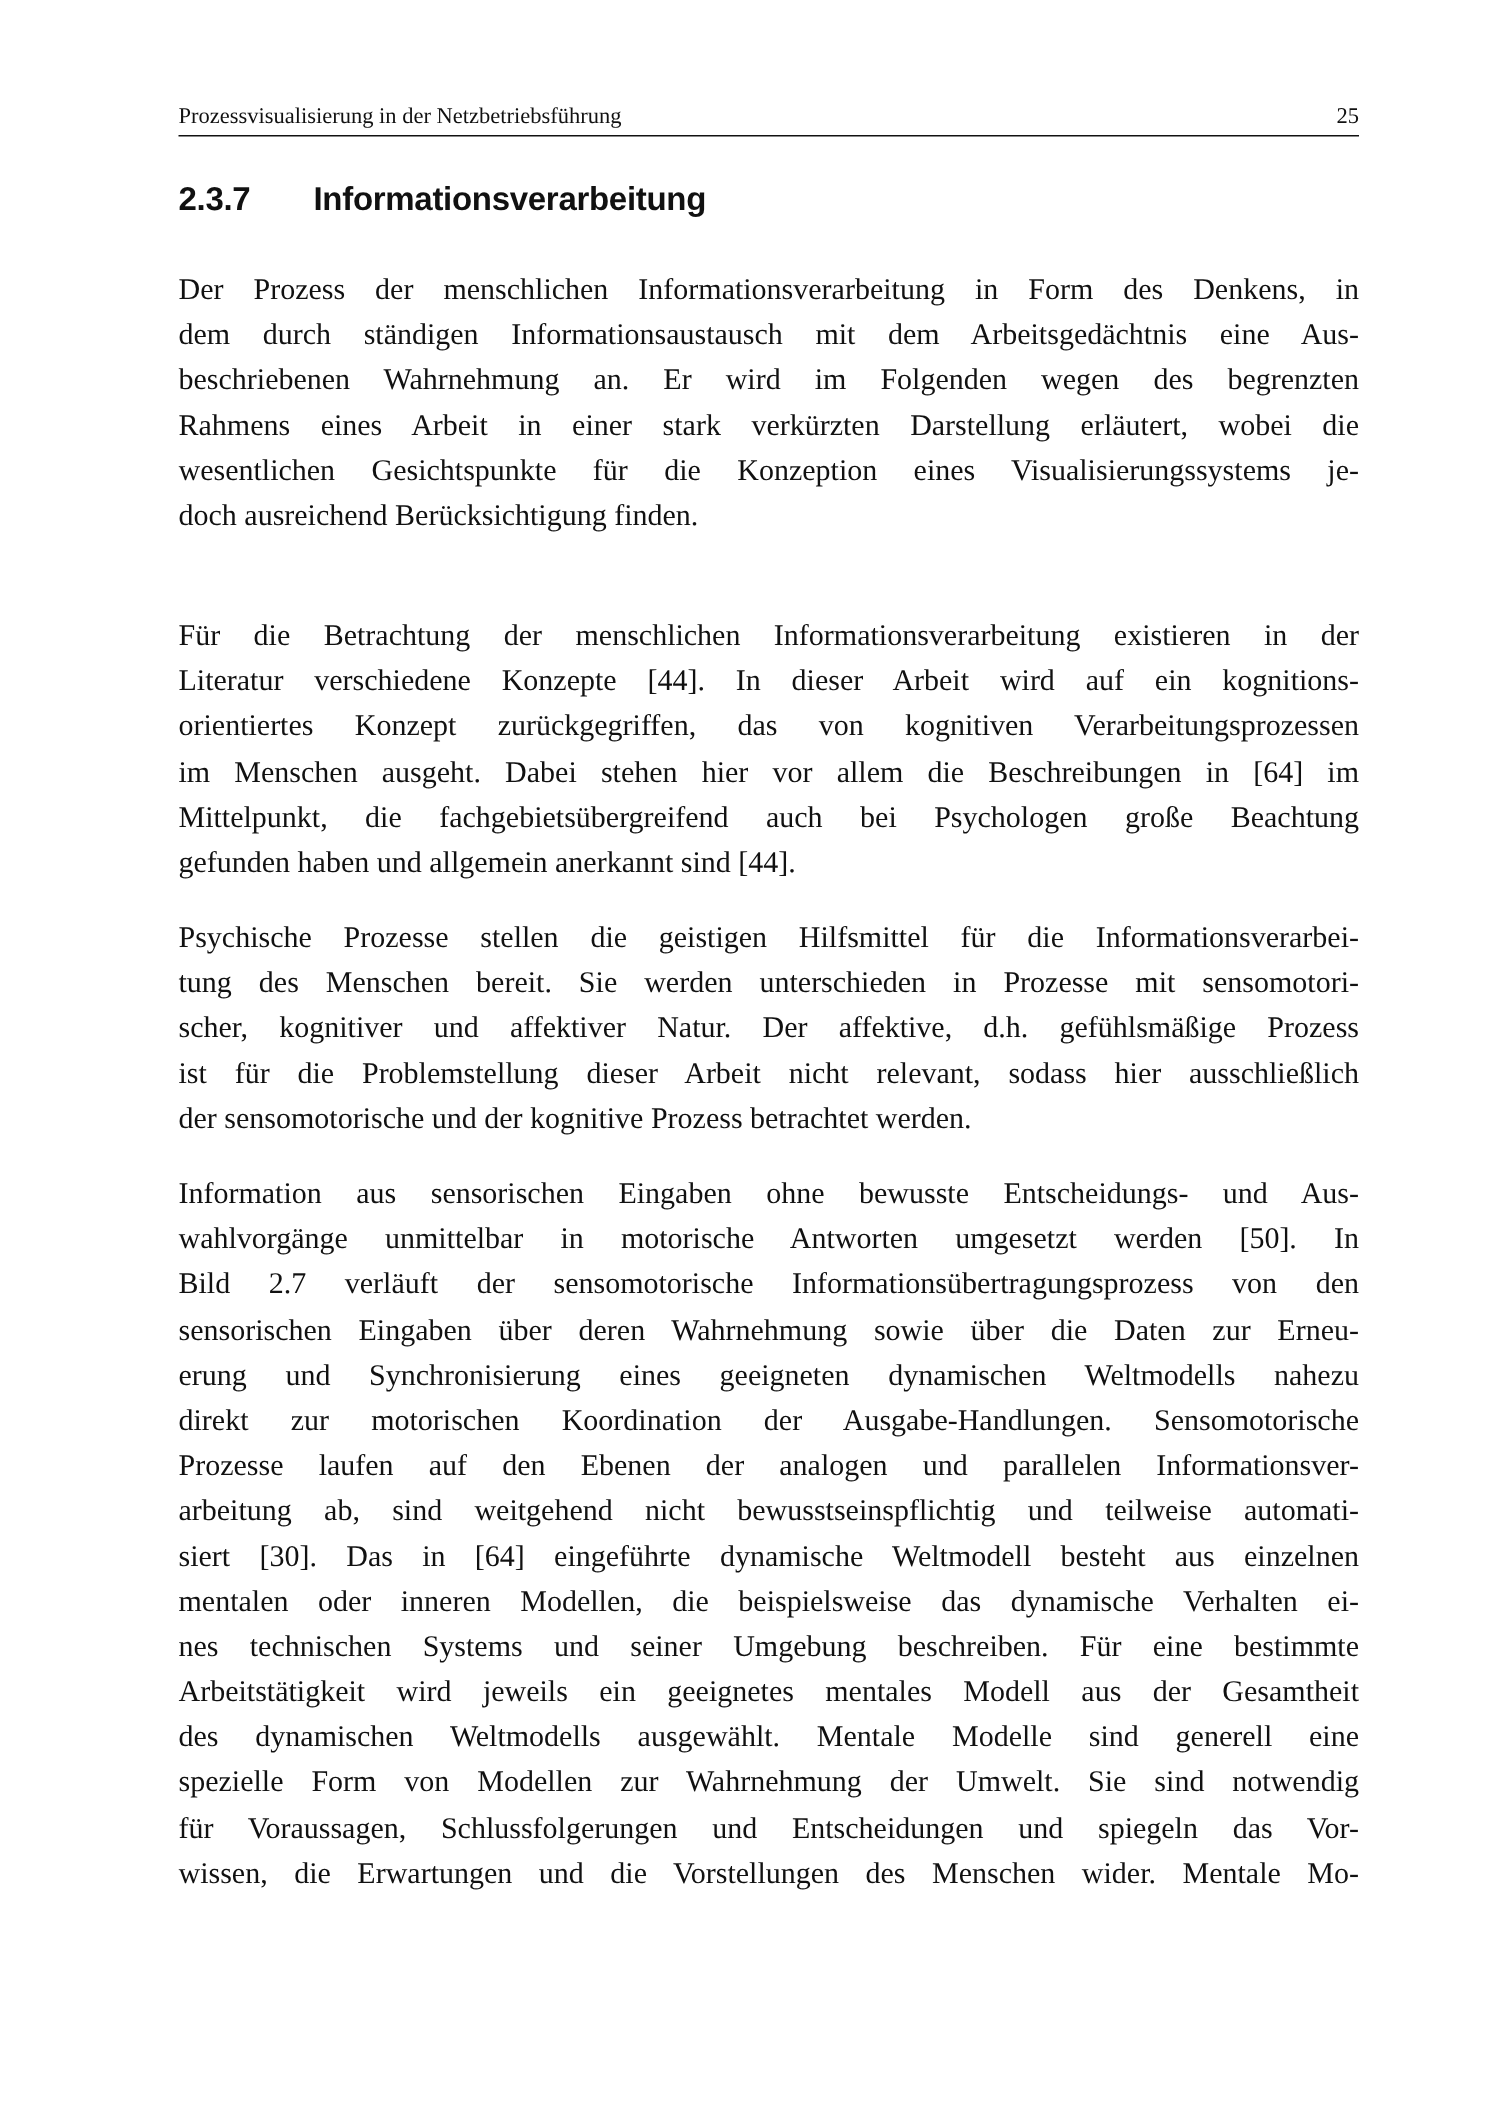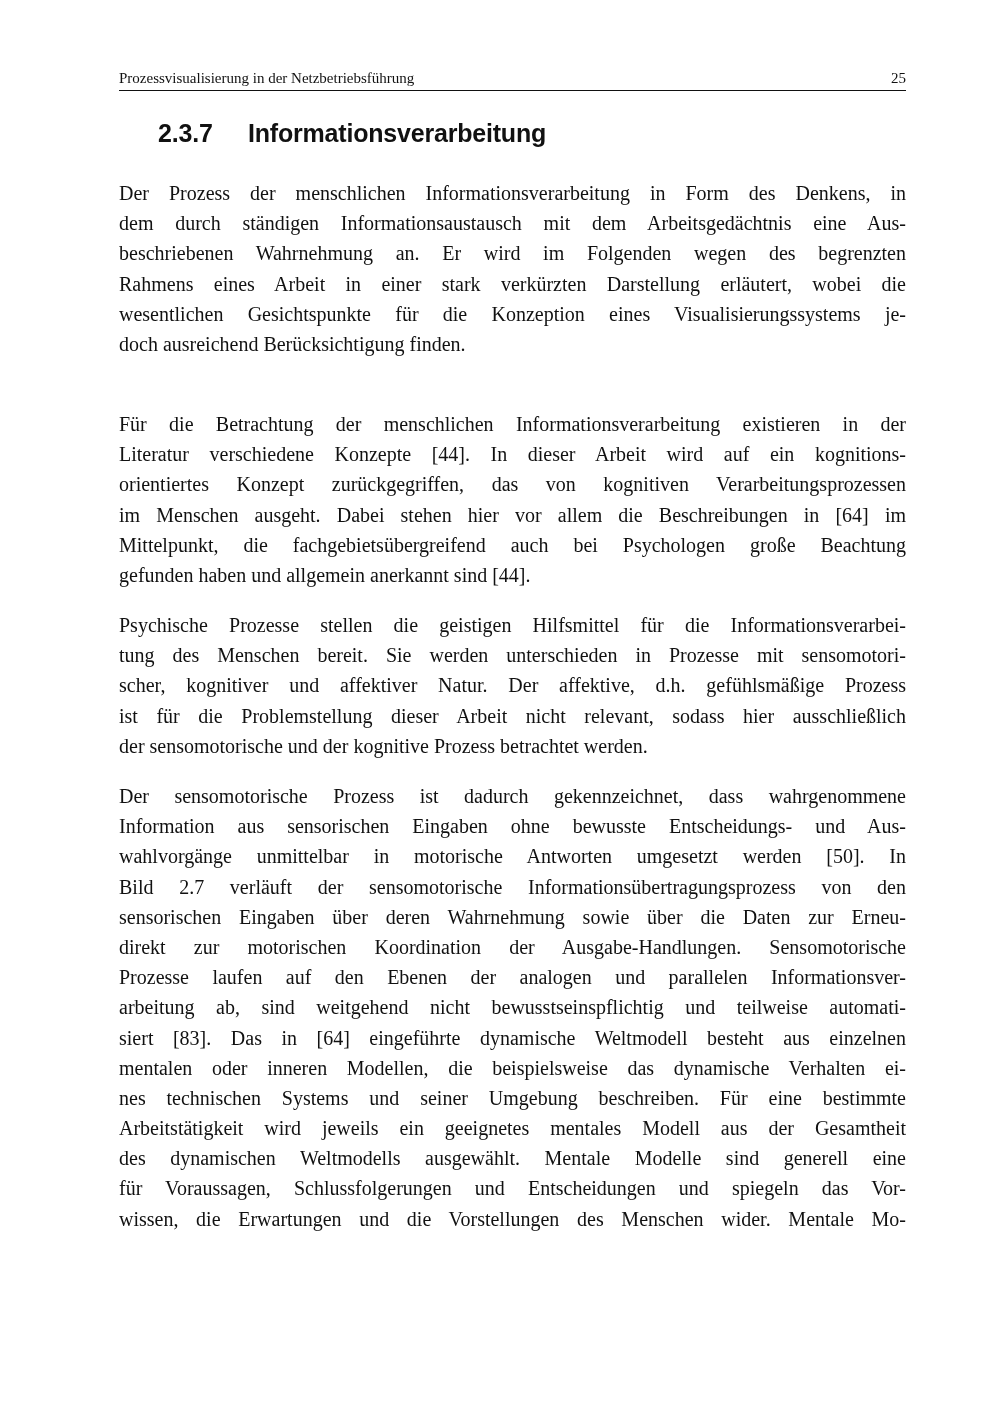--- a/index.html
+++ b/index.html
@@ -34,25 +34,24 @@
       position: absolute;
       right: 0;
       top: 2px;
     }
     .section-heading {
       position: absolute;
       left: 119px;
       top: 116px;
       font-family: "Liberation Sans", "DejaVu Sans", sans-serif;
       font-weight: bold;
-      font-size: 25px;
+      font-size: 22px;
       line-height: 34px;
       letter-spacing: -0.2px;
       white-space: nowrap;
-      margin-left: 39px;
     }
     .section-heading .sec-num {
       display: inline-block;
       width: 90px;
     }
     .paragraph {
       position: absolute;
       left: 119px;
       width: 787px;
       font-size: 20px;
@@ -103,28 +102,29 @@
 
 <div class="paragraph" style="top:594px;">
   <span class="line">Psychische Prozesse stellen die geistigen Hilfsmittel für die Informationsverarbei-</span>
   <span class="line">tung des Menschen bereit. Sie werden unterschieden in Prozesse mit sensomotori-</span>
   <span class="line">scher, kognitiver und affektiver Natur. Der affektive, d.h. gefühlsmäßige Prozess</span>
   <span class="line">ist für die Problemstellung dieser Arbeit nicht relevant, sodass hier ausschließlich</span>
   <span class="line last">der sensomotorische und der kognitive Prozess betrachtet werden.</span>
 </div>
 
 <div class="paragraph" style="top:765px;">
-  <span class="line">Der sensomotorische Prozess ist dadurch gekennzeichnet, dass wahrgenommene</span>
   <span class="line">Information aus sensorischen Eingaben ohne bewusste Entscheidungs- und Aus-</span>
   <span class="line">wahlvorgänge unmittelbar in motorische Antworten umgesetzt werden [50]. In</span>
   <span class="line">Bild 2.7 verläuft der sensomotorische Informationsübertragungsprozess von den</span>
   <span class="line">sensorischen Eingaben über deren Wahrnehmung sowie über die Daten zur Erneu-</span>
+  <span class="line">erung und Synchronisierung eines geeigneten dynamischen Weltmodells nahezu</span>
   <span class="line">direkt zur motorischen Koordination der Ausgabe-Handlungen. Sensomotorische</span>
   <span class="line">Prozesse laufen auf den Ebenen der analogen und parallelen Informationsver-</span>
   <span class="line">arbeitung ab, sind weitgehend nicht bewusstseinspflichtig und teilweise automati-</span>
-  <span class="line">siert [83]. Das in [64] eingeführte dynamische Weltmodell besteht aus einzelnen</span>
+  <span class="line">siert [30]. Das in [64] eingeführte dynamische Weltmodell besteht aus einzelnen</span>
   <span class="line">mentalen oder inneren Modellen, die beispielsweise das dynamische Verhalten ei-</span>
   <span class="line">nes technischen Systems und seiner Umgebung beschreiben. Für eine bestimmte</span>
   <span class="line">Arbeitstätigkeit wird jeweils ein geeignetes mentales Modell aus der Gesamtheit</span>
   <span class="line">des dynamischen Weltmodells ausgewählt. Mentale Modelle sind generell eine</span>
+  <span class="line">spezielle Form von Modellen zur Wahrnehmung der Umwelt. Sie sind notwendig</span>
   <span class="line">für Voraussagen, Schlussfolgerungen und Entscheidungen und spiegeln das Vor-</span>
   <span class="line">wissen, die Erwartungen und die Vorstellungen des Menschen wider. Mentale Mo-</span>
 </div>
 
 </body></html>

